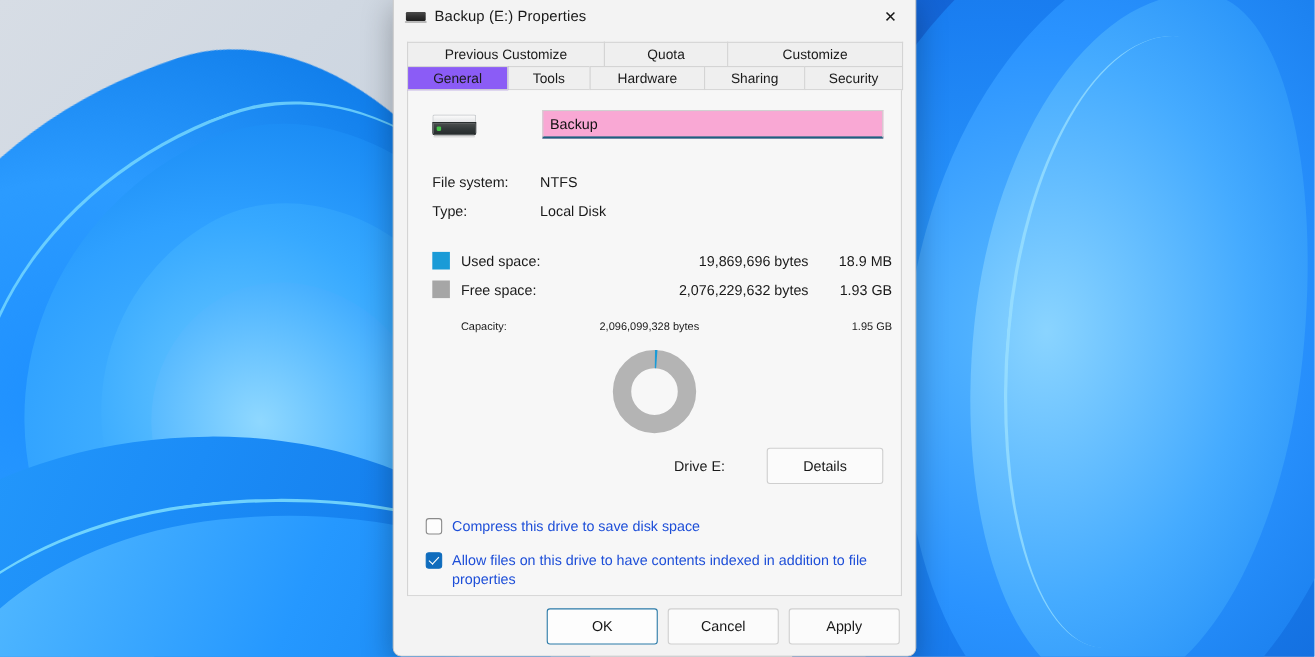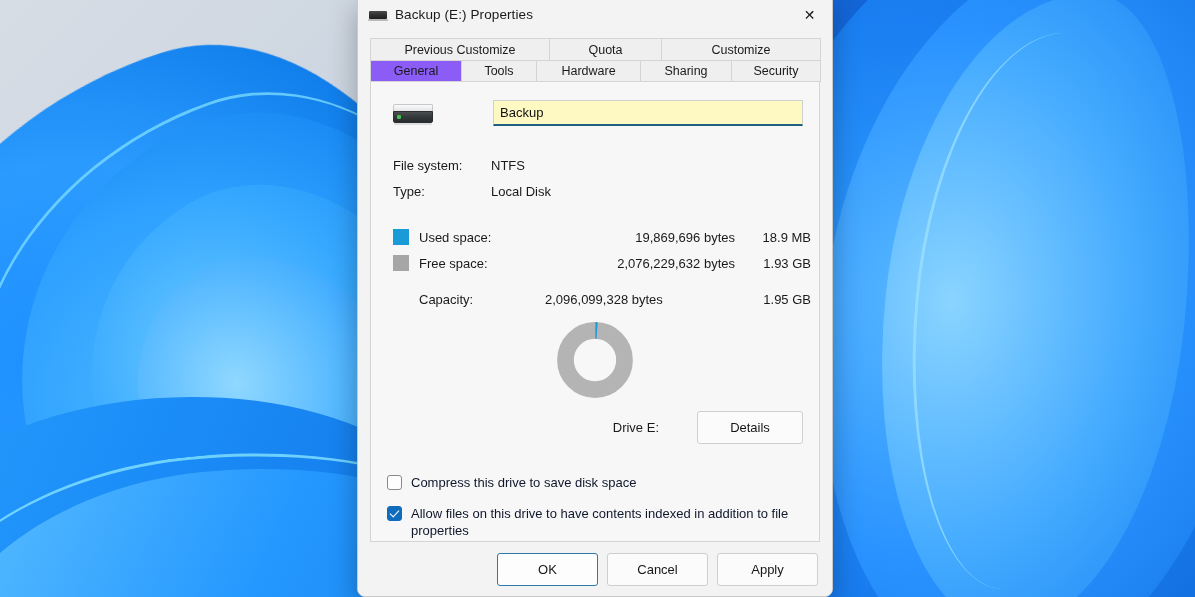--- a/index.html
+++ b/index.html
@@ -237,21 +237,21 @@
   .drive-icon .shadow {
     position: absolute; left: 3px; top: 25px;
     width: 38px; height: 2px;
     background: rgba(0,0,0,.10);
     border-radius: 2px;
   }
   #labelinput {
     flex: 1;
     margin-left: 58px;
     height: 26px;
-    background: #fef9c3;
+    background: #f9a8d4;
     border: 1px solid #d0d0d0;
     border-bottom: 2px solid #1d6080;
     font-family: "Liberation Sans", sans-serif;
     font-size: 13px; color: #111;
     padding: 0 6px;
     outline: none;
   }
 
   .sep { height: 1px; background: #dcdcdc; }
 
@@ -274,21 +274,21 @@
     width: 16px; height: 16px; flex: none;
     margin-right: 10px;
   }
   .swatch.used { background: #1a9bd7; }
   .swatch.free { background: #a6a6a6; }
   .spacerow .k { width: 126px; flex: none; }
   .spacerow .bytes { width: 190px; flex: none; text-align: right; }
   .spacerow .human { width: 76px; flex: none; text-align: right; }
   .caprow {
     display: flex; align-items: center;
-    height: 26px; font-size: 13px; color: #1a1a1a;
+    height: 26px; font-size: 10px; color: #1a1a1a;
     padding: 10px 0 0 6px;
   }
   .caprow .k { width: 152px; flex: none; padding-left: 26px; }
   .caprow .bytes { width: 190px; flex: none; text-align: left; }
   .caprow .human { width: 76px; flex: none; text-align: right; }
 
   
   #donutwrap {
     display: flex; justify-content: center;
     padding-top: 14px;
@@ -311,21 +311,21 @@
     border-radius: 3px;
     height: 33px;
     cursor: default;
   }
   #detailsbtn { width: 106px; flex: none; }
 
   .checks { padding-top: 18px; }
   .checkrow {
     display: flex; align-items: flex-start;
     margin-bottom: 14px;
-    font-size: 13px; color: #0f172a;
+    font-size: 13px; color: #1d4ed8;
     line-height: 17px;
   }
   .cb {
     width: 15px; height: 15px; flex: none;
     margin-right: 9px; margin-top: 1px;
     border: 1px solid #8a8a8a;
     background: #fdfdfd;
     border-radius: 3px;
     position: relative;
   }

